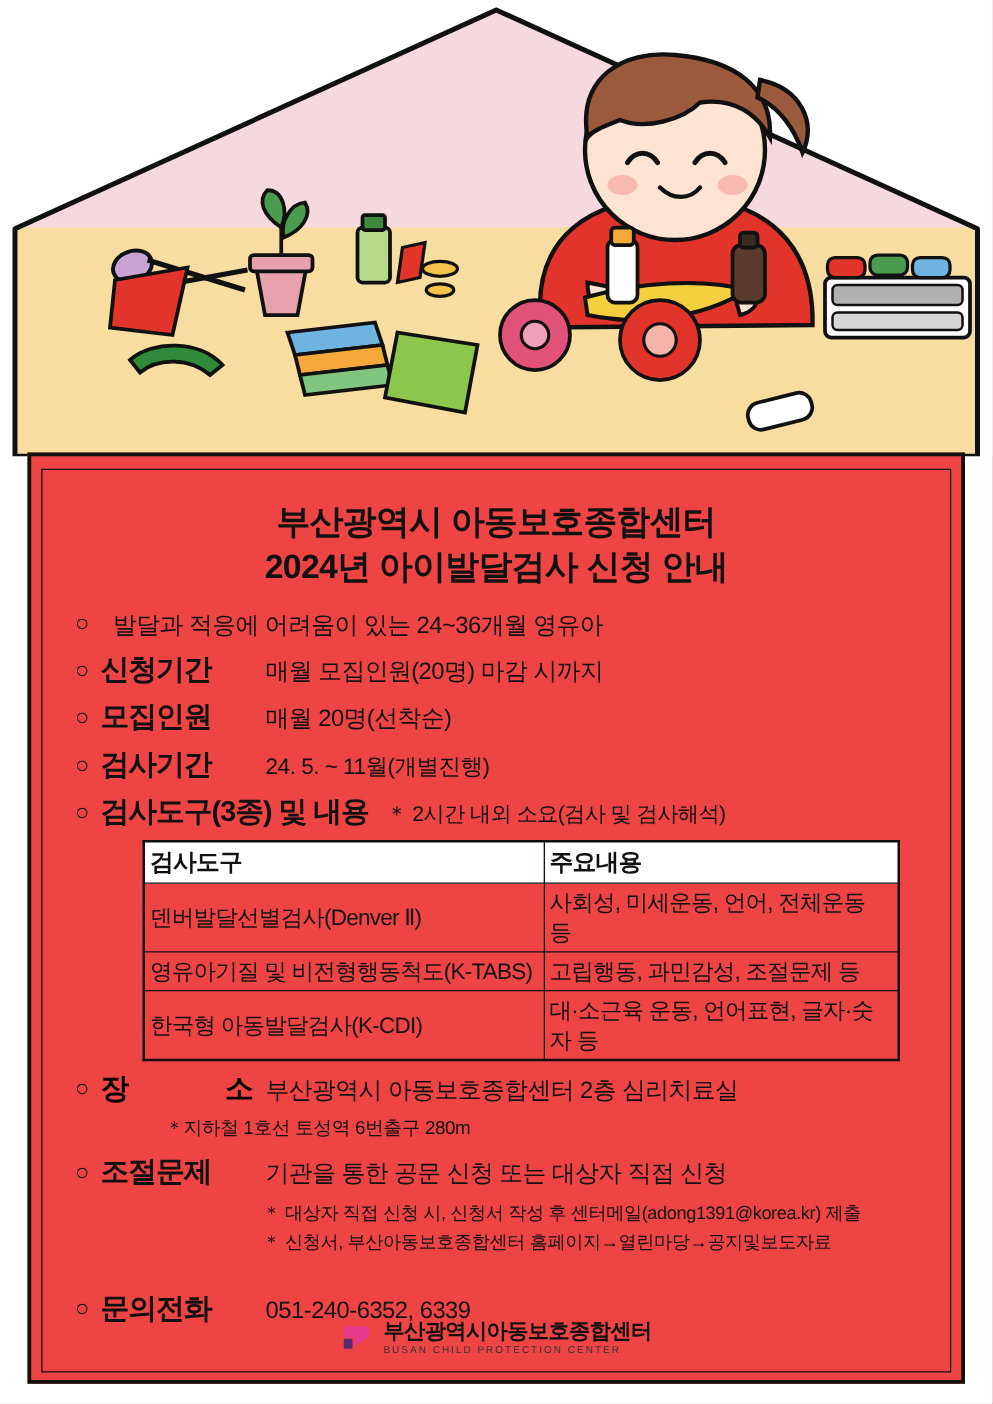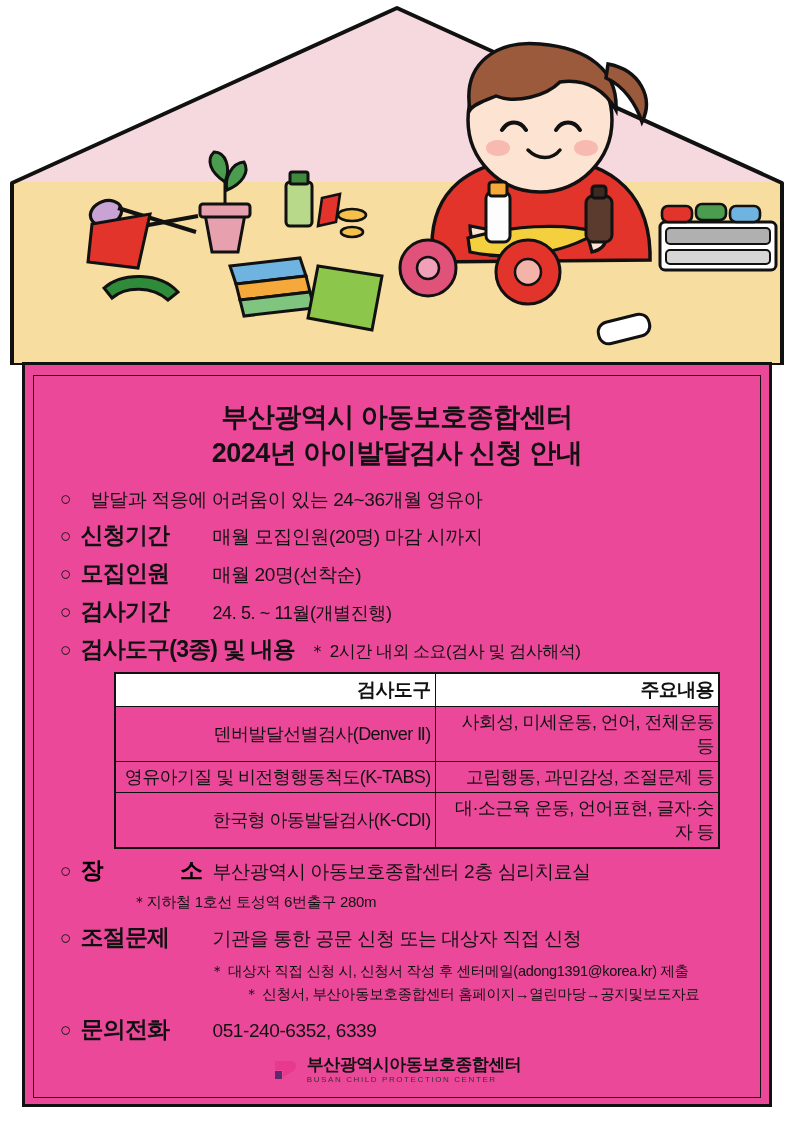--- a/index.html
+++ b/index.html
@@ -31,21 +31,21 @@
   }
   .illus svg { display: block; }
 
   
   .card {
     position: absolute;
     left: 22px;
     top: 362px;
     width: 750px;
     height: 745px;
-    background: #ec4899;
+    background: #ef4444;
     border: 3px solid #111111;
     box-sizing: border-box;
     padding: 10px 8px 6px 8px;
   }
   .card-inner {
     border: 1px solid #111111;
     width: 100%;
     height: 100%;
     box-sizing: border-box;
     padding: 18px 20px 8px 20px;
@@ -107,21 +107,21 @@
     width: 606px;
   }
   table.kt {
     border-collapse: collapse;
     width: 100%;
     border: 2px solid #111;
   }
   table.kt th, table.kt td {
     border: 1px solid #111;
     padding: 3px 4px;
-    text-align: right;
+    text-align: left;
     font-size: 18px;
     color: #111;
     letter-spacing: -0.6px;
   }
   table.kt th {
     font-weight: bold;
     font-size: 19px;
     background: #ffffff;
   }
   table.kt td.c1 { width: 53%; }
@@ -370,21 +370,21 @@
           <span class="val">부산광역시 아동보호종합센터 2층 심리치료실</span>
         </div>
         <div class="sub" style="margin-left:72px;margin-bottom:10px;">＊지하철 1호선 토성역 6번출구 280m</div>
 
         <div class="row">
           <span class="bullet">○</span>
           <span class="lbl w1">조절문제</span>
           <span class="val">기관을 통한 공문 신청 또는 대상자 직접 신청</span>
         </div>
         <div class="sub2" style="margin-left:150px;">＊ 대상자 직접 신청 시, 신청서 작성 후 센터메일(adong1391@korea.kr) 제출</div>
-        <div class="sub2" style="margin-left:150px;margin-bottom:9px;text-align:center;">＊ 신청서, 부산아동보호종합센터 홈페이지→열린마당→공지및보도자료</div>
+        <div class="sub2" style="margin-left:150px;margin-bottom:26px;">＊ 신청서, 부산아동보호종합센터 홈페이지→열린마당→공지및보도자료</div>
 
         <div class="row">
           <span class="bullet">○</span>
           <span class="lbl w1">문의전화</span>
           <span class="val">051-240-6352, 6339</span>
         </div>
 
       </div>
 
       <div class="logo-wrap">

